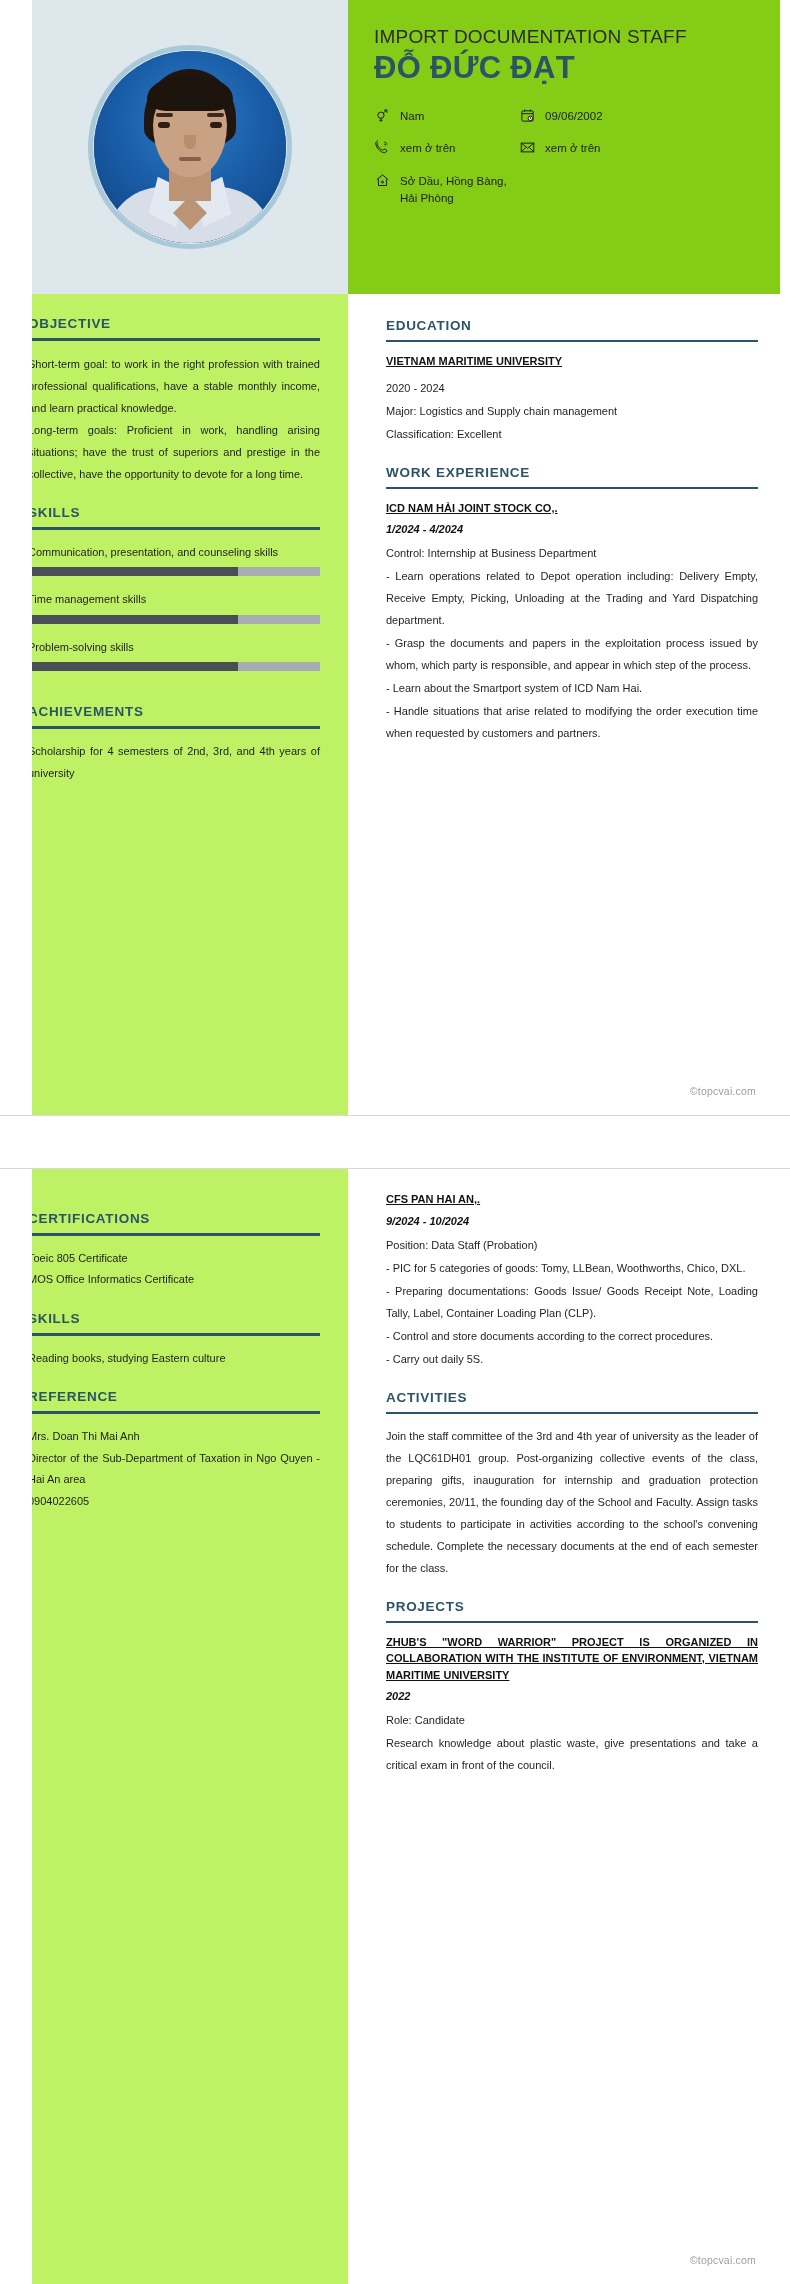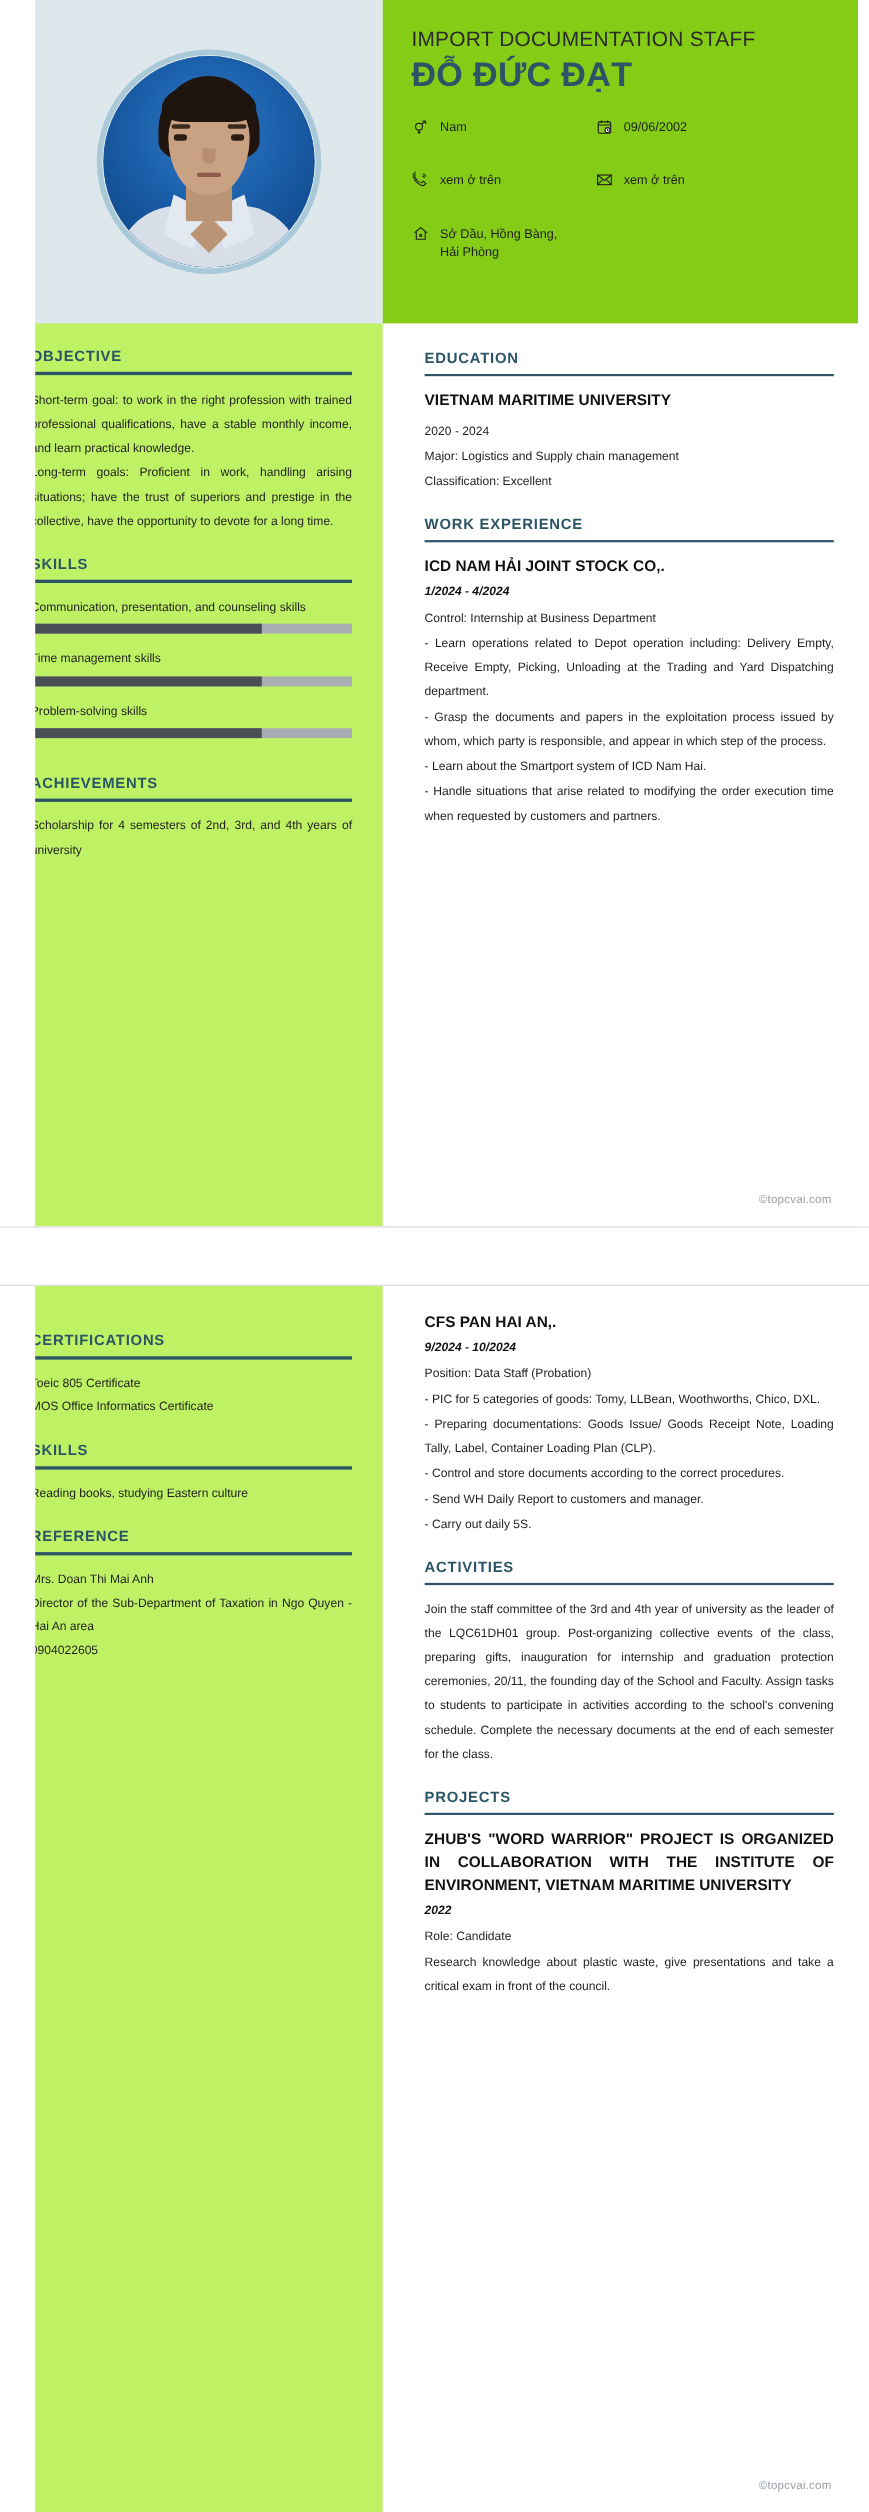--- a/index.html
+++ b/index.html
@@ -189,21 +189,20 @@
     color: #2b5566;
     letter-spacing: .3px;
     margin-bottom: 22px;
     line-height: 1.15;
   }
   .contact-grid {
     display: grid;
     grid-template-columns: 135px 1fr;
     row-gap: 16px;
     column-gap: 10px;
-    gap: 32px;
   }
   .citem {
     display: flex;
     align-items: flex-start;
     gap: 9px;
     font-size: 11.5px;
     color: #1f1f1f;
     line-height: 1.45;
   }
   .citem .ic {
@@ -266,25 +265,26 @@
     letter-spacing: .7px;
     color: #2b5566;
     margin-bottom: 7px;
   }
   .rrule {
     height: 2px;
     background: #2b5566;
     margin-bottom: 11px;
   }
   .org {
-    font-size: 14px;
+    font-size: 11px;
     font-weight: 700;
     color: #111;
     margin-bottom: 7px;
     line-height: 1.5;
+    text-decoration: underline;
   }
   .dates {
     font-size: 11px;
     font-style: italic;
     font-weight: 700;
     color: #111;
     margin-bottom: 7px;
   }
   .rline {
     font-size: 11px;
@@ -520,21 +520,20 @@
       <div class="right-col">
         <div class="rbody" style="padding-top:22px;">
 
           <div class="rsec">
             <div class="org">CFS PAN HAI AN,.</div>
             <div class="dates">9/2024 - 10/2024</div>
             <div class="rline">Position: Data Staff (Probation)</div>
             <div class="rline rline-j">- PIC for 5 categories of goods: Tomy, LLBean, Woothworths, Chico, DXL.</div>
             <div class="rline rline-j">- Preparing documentations: Goods Issue/ Goods Receipt Note, Loading Tally, Label, Container Loading Plan (CLP).</div>
             <div class="rline rline-j">- Control and store documents according to the correct procedures.</div>
-            <div class="rline">- Send WH Daily Report to customers and manager.</div>
             <div class="rline">- Carry out daily 5S.</div>
           </div>
 
           <div class="rsec">
             <h2>ACTIVITIES</h2>
             <div class="rrule"></div>
             <div class="rline rline-j">Join the staff committee of the 3rd and 4th year of university as the leader of the LQC61DH01 group. Post-organizing collective events of the class, preparing gifts, inauguration for internship and graduation protection ceremonies, 20/11, the founding day of the School and Faculty. Assign tasks to students to participate in activities according to the school's convening schedule. Complete the necessary documents at the end of each semester for the class.</div>
           </div>
 
           <div class="rsec">

